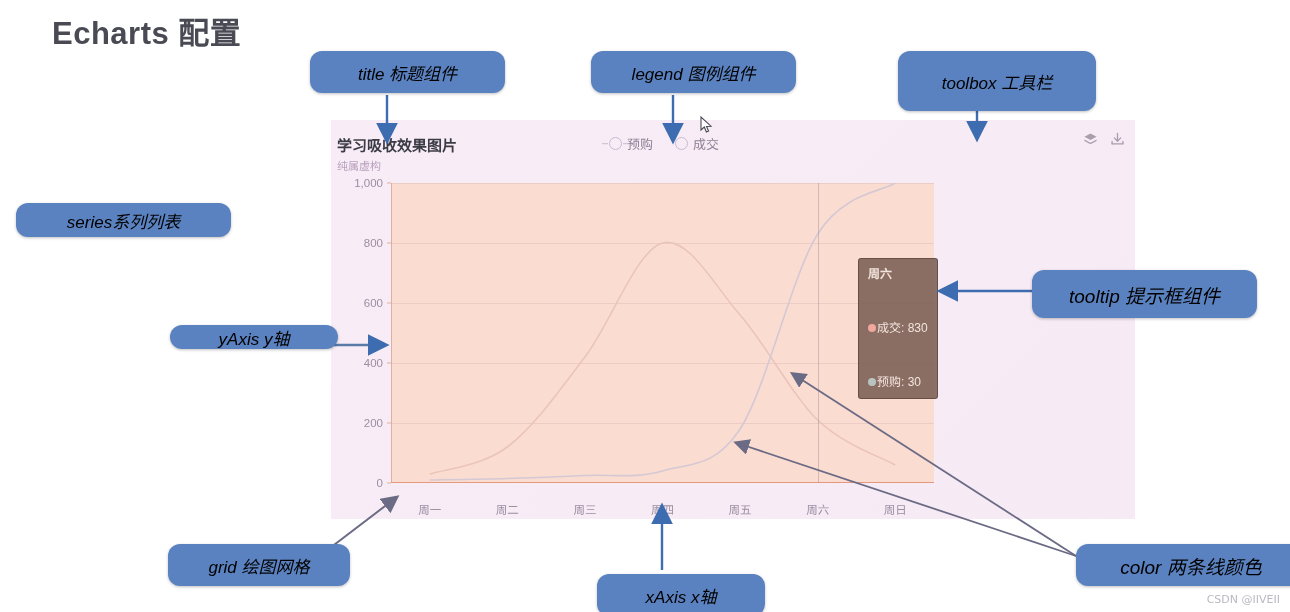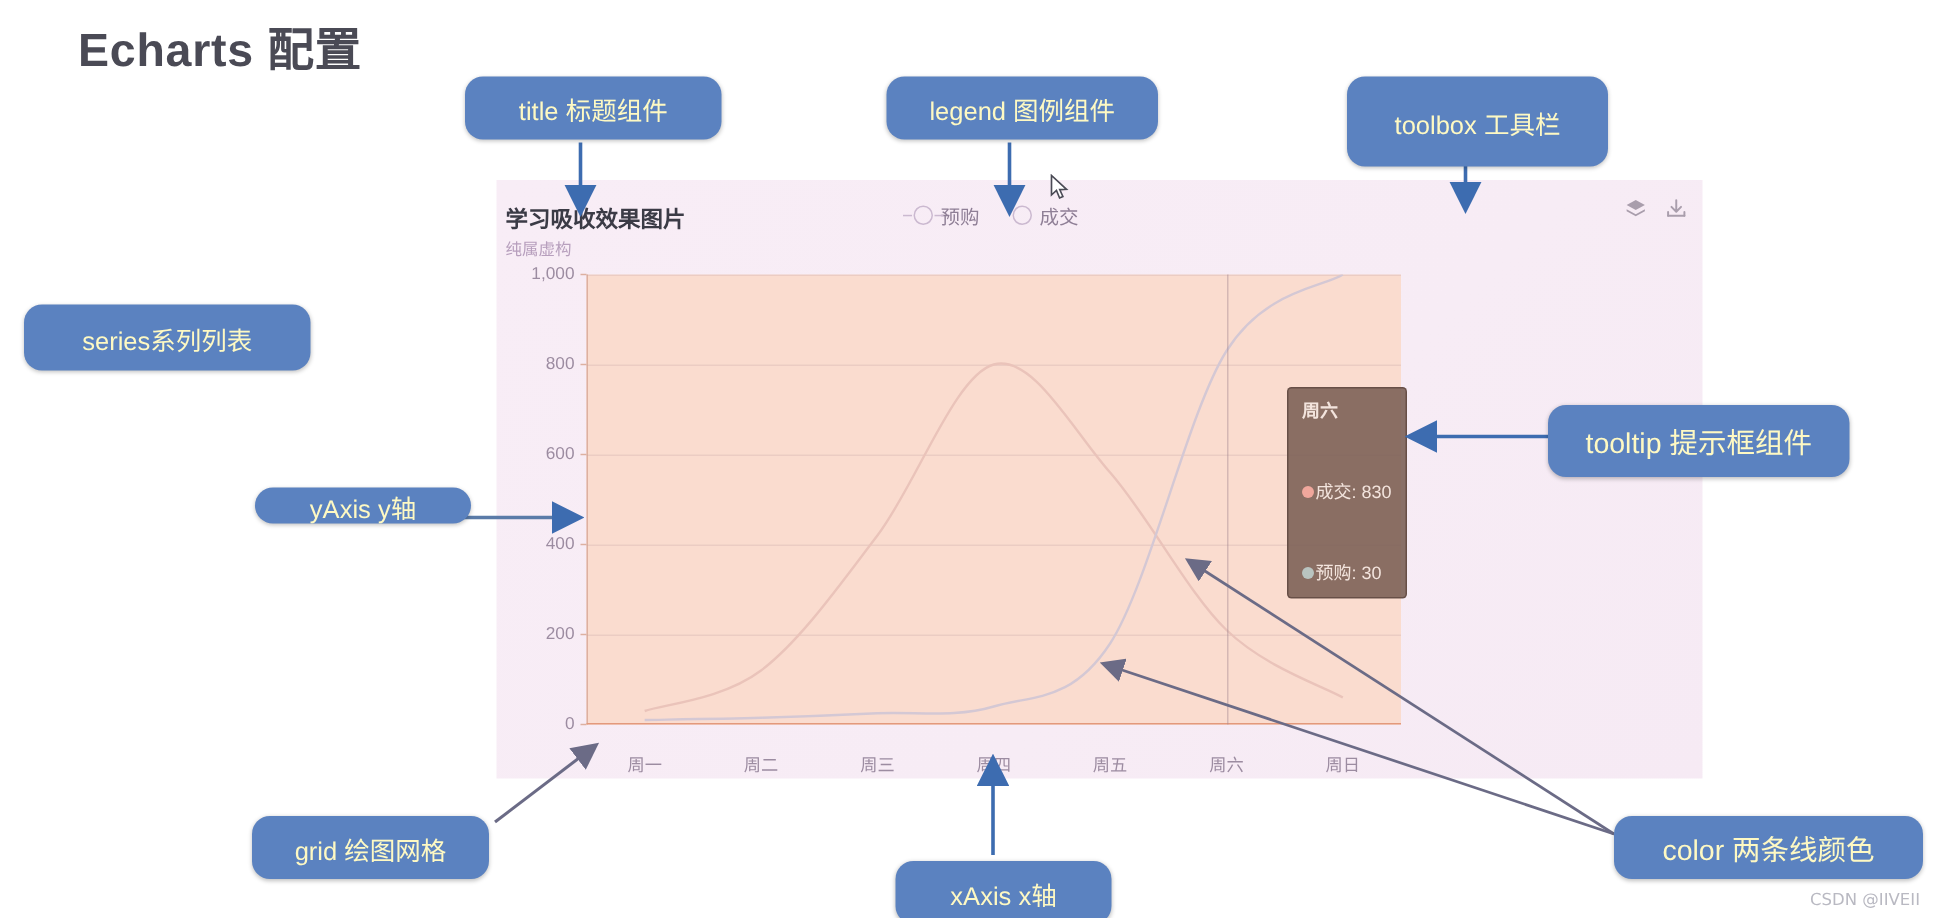--- a/index.html
+++ b/index.html
@@ -11,27 +11,28 @@
   }
   .page-title{
     position:absolute;left:52px;top:8px;
     font-size:31px;font-weight:bold;color:#4a4a55;
     letter-spacing:.5px;
   }
   
   .callout{
     position:absolute;
     background:#5b82c0;
-    color:#fef9c3;
+    color:#000000;
     border-radius:12px;
     font-size:17px;
     display:flex;align-items:center;justify-content:center;
     box-shadow:0 1px 3px rgba(0,0,0,.25);
     white-space:nowrap;
-    padding:0 8px;
+    padding:0 20px;
+    font-style:italic;
   }
   .callout.big{font-size:19px;}
   
   .chart-panel{
     position:absolute;left:331px;top:120px;width:804px;height:399px;
     background:linear-gradient(135deg,#f8edf6 0%,#f7ecf5 60%,#f6eaf4 100%);
   }
   .chart-title{
     position:absolute;left:6px;top:14px;
     font-size:15px;font-weight:bold;color:#3b3b46;
@@ -227,20 +228,20 @@
 
 <span class="cursor">
   <svg width="13" height="18" viewBox="0 0 13 18">
     <path d="M1 1 L1 14 L4.3 11 L6.4 16 L8.6 15 L6.5 10.4 L11 10.2 Z" fill="#ffffff" stroke="#4a4a55" stroke-width="1.1"></path>
   </svg>
 </span>
 
 <div class="callout" style="left:310px;top:51px;width:155px;height:42px;">title 标题组件</div>
 <div class="callout" style="left:591px;top:51px;width:165px;height:42px;">legend 图例组件</div>
 <div class="callout" style="left:898px;top:51px;width:158px;height:60px;">toolbox 工具栏</div>
-<div class="callout" style="left:16px;top:203px;width:175px;height:44px;">series系列列表</div>
+<div class="callout" style="left:16px;top:203px;width:175px;height:34px;">series系列列表</div>
 <div class="callout" style="left:170px;top:325px;width:128px;height:24px;text-align:right;">yAxis y轴</div>
 <div class="callout big" style="left:1032px;top:270px;width:185px;height:48px;">tooltip 提示框组件</div>
 <div class="callout" style="left:168px;top:544px;width:142px;height:42px;">grid 绘图网格</div>
 <div class="callout" style="left:597px;top:574px;width:128px;height:42px;">xAxis x轴</div>
 <div class="callout big" style="left:1076px;top:544px;width:190px;height:42px;">color 两条线颜色</div>
 
 <div class="watermark">CSDN @IIVEII</div>
 
 </body></html>

